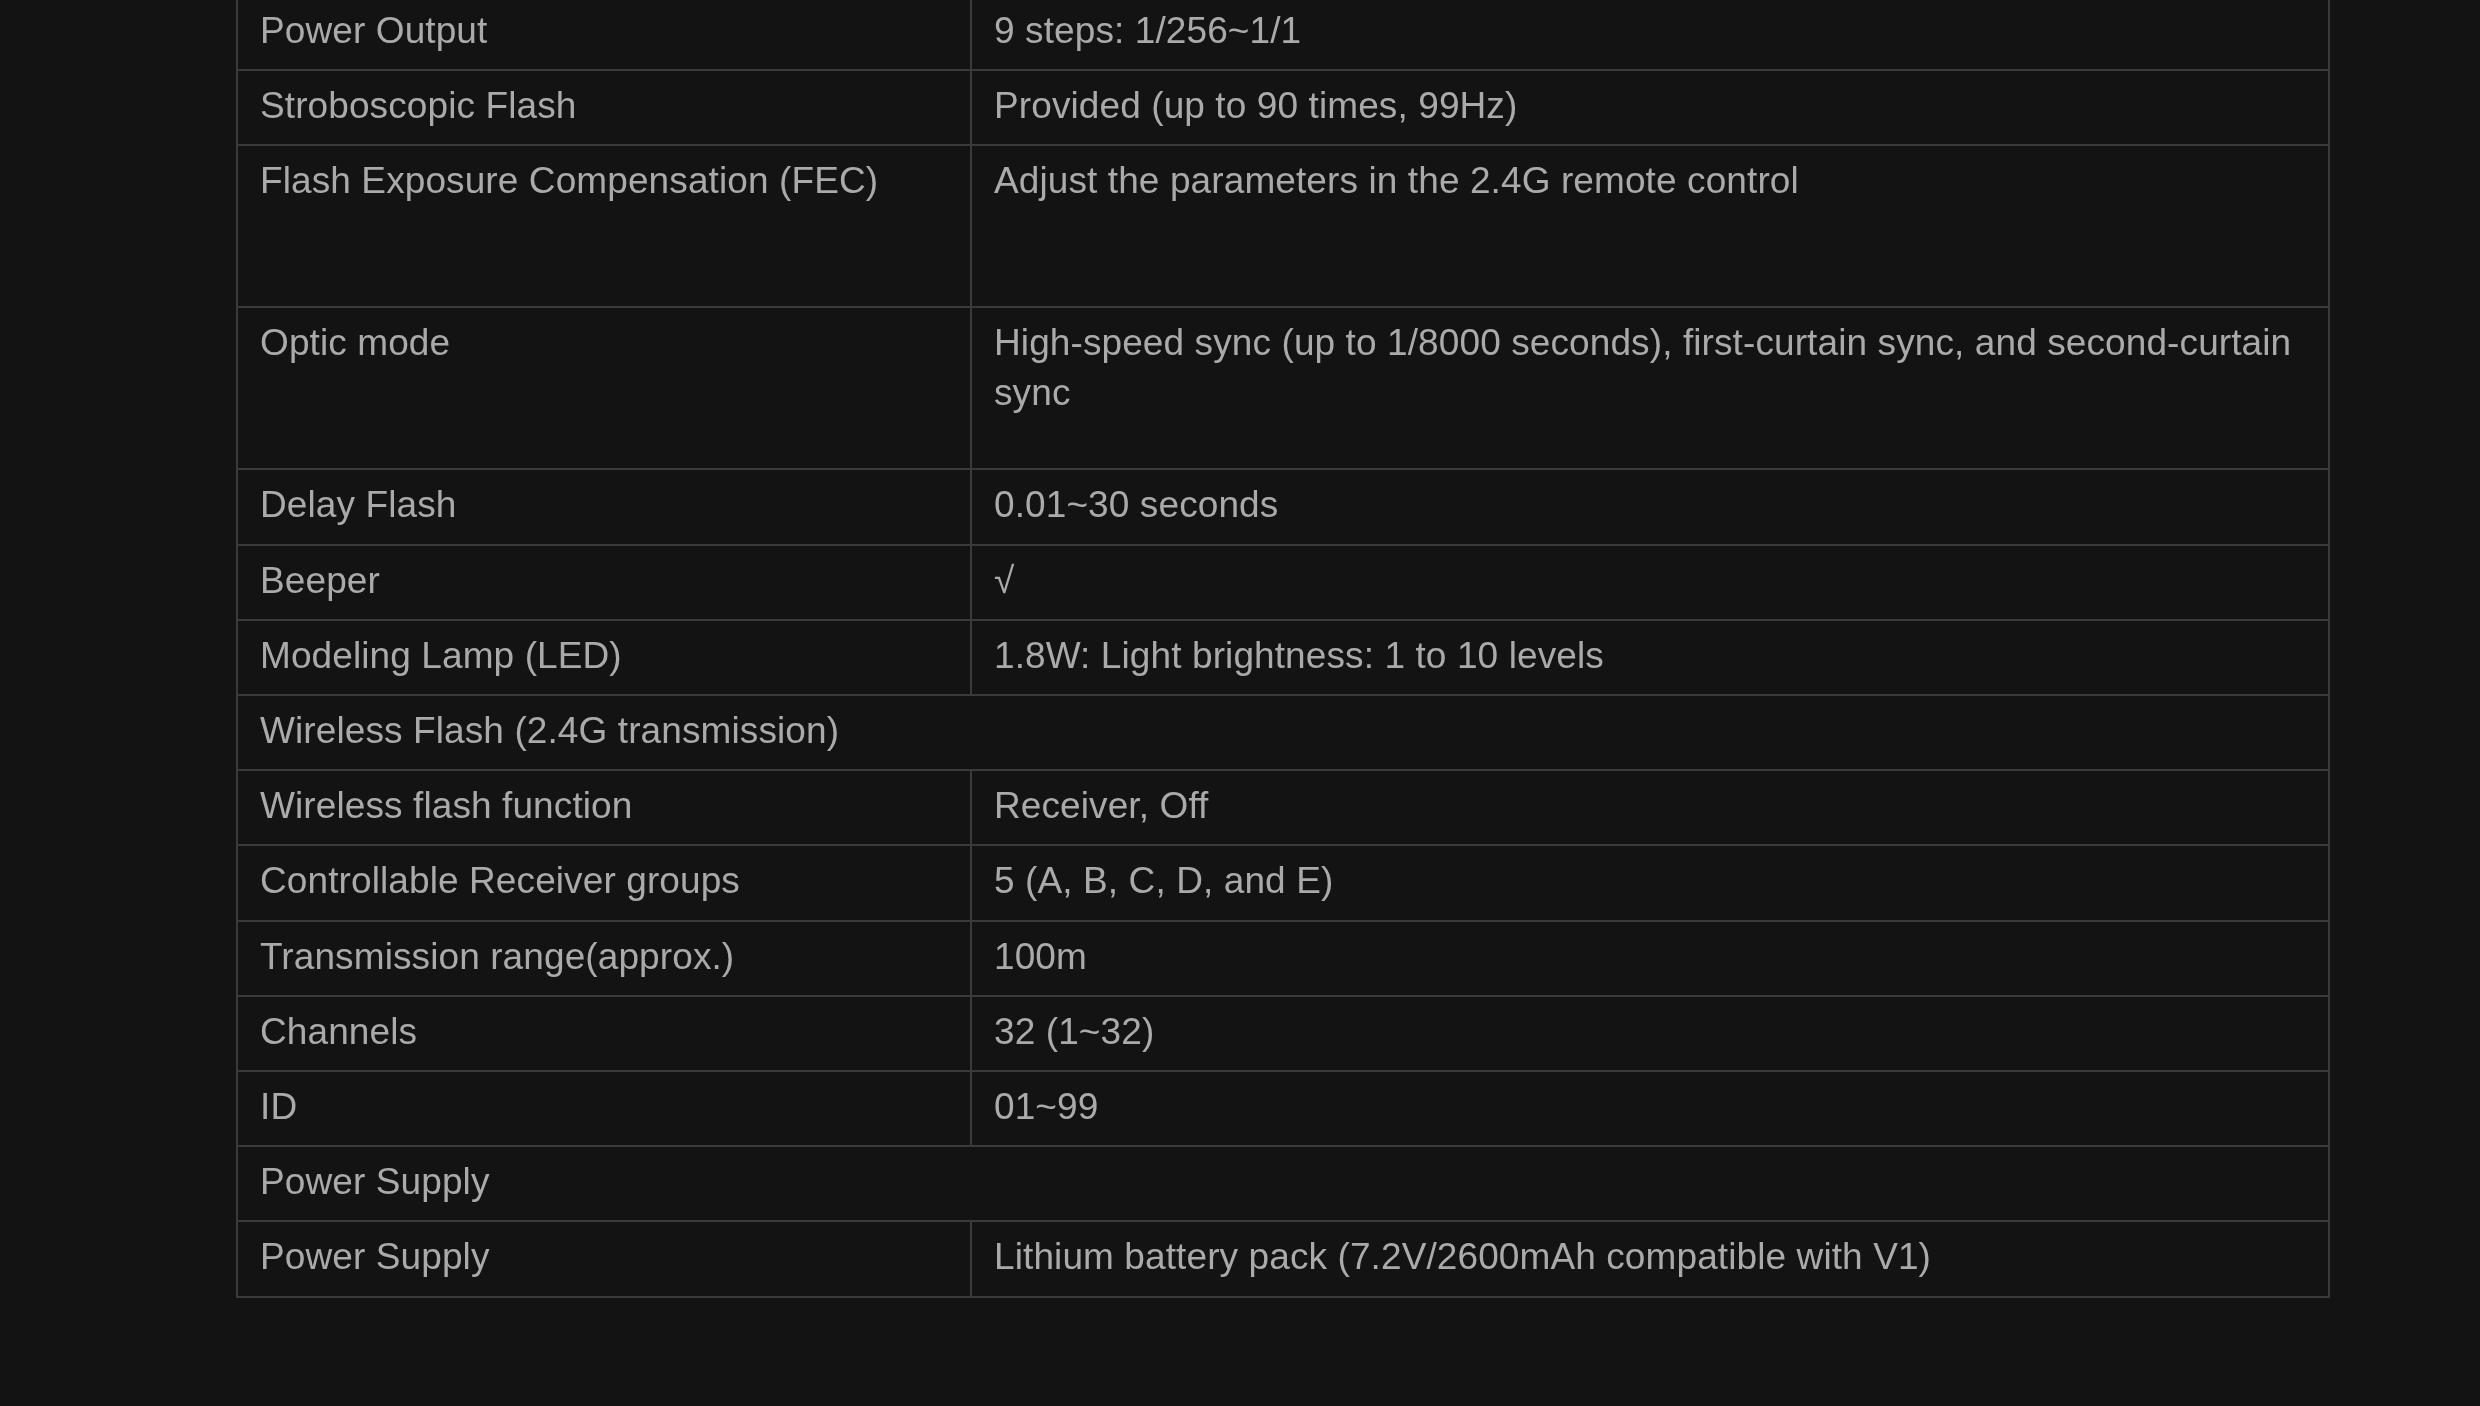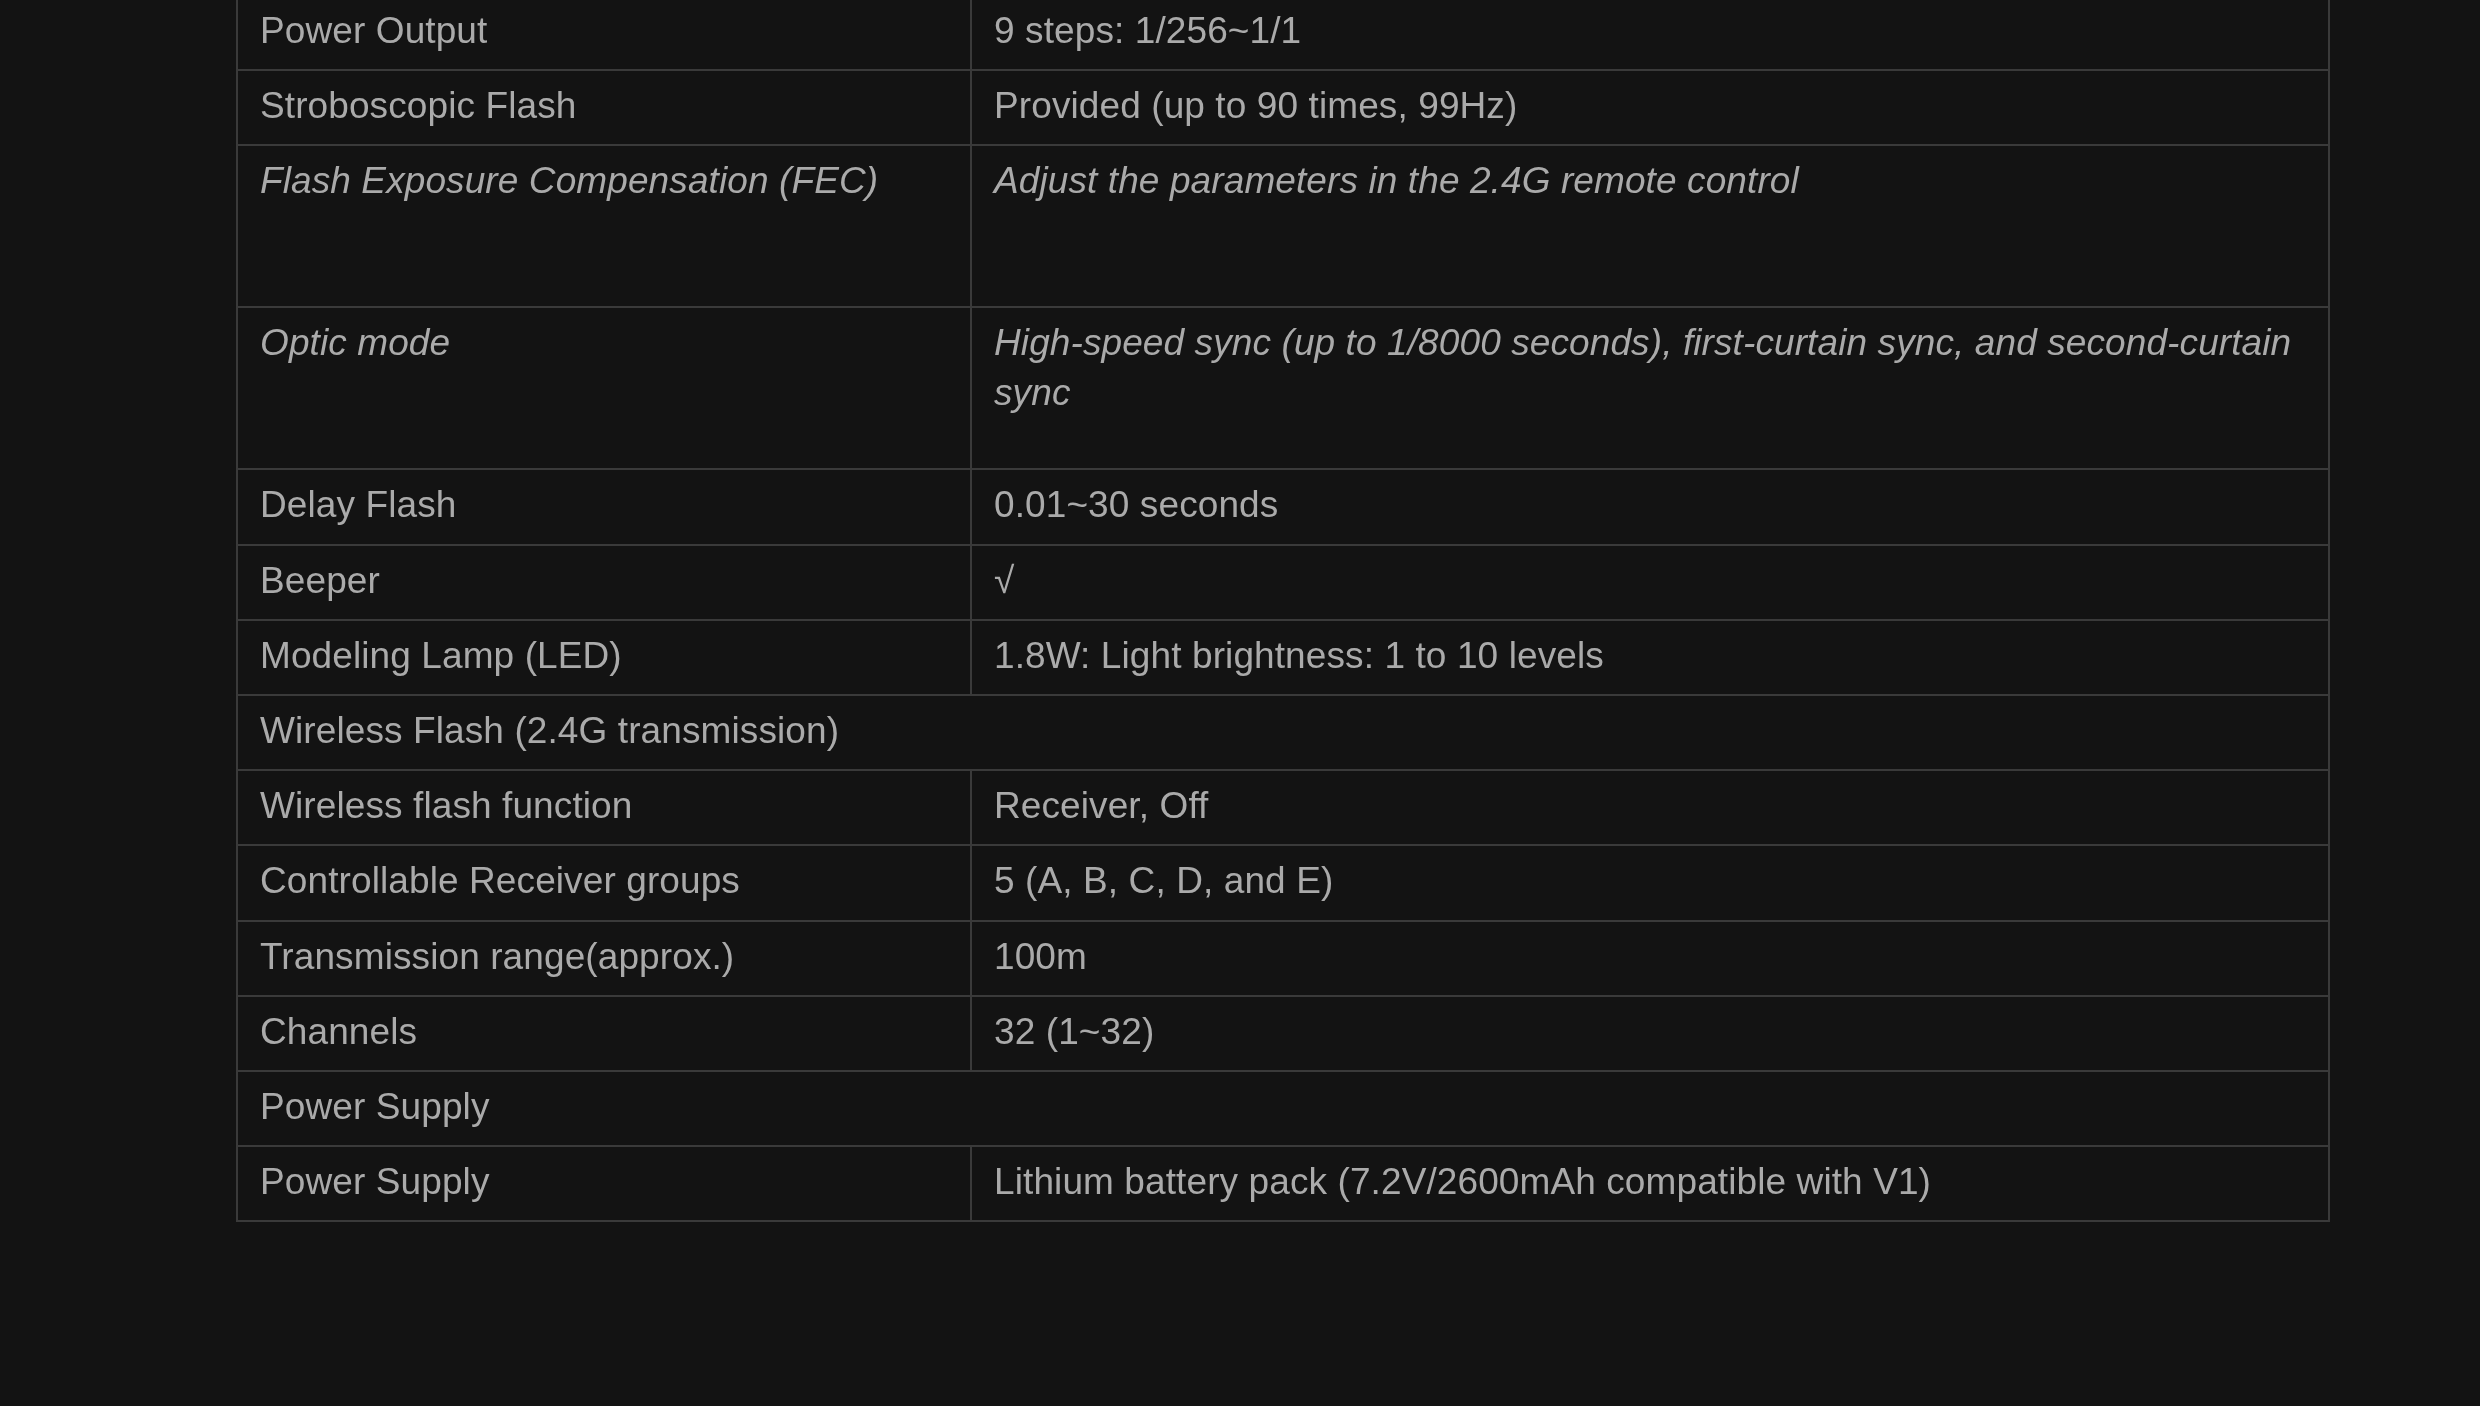--- a/index.html
+++ b/index.html
@@ -36,21 +36,21 @@
     color: #aaaaaa;
     vertical-align: top;
     font-weight: 400;
     letter-spacing: 0.1px;
   }
   .col-label { width: 692px; }
   .col-value { width: 1316px; }
   .section-row td {
     border-right: 2px solid #3a3a3a;
   }
-  .tall td { height: 136px; font-style: italic; }
+  .tall td { height: 136px; }
   .row-normal td { height: 44px; }
 </style>
 </head>
 <body>
 
 <div class="page">
   <table class="spec-table">
     <tbody id="table-body">
         <tr class="row-normal">
           <td class="col-label">Power Output</td>
@@ -93,20 +93,24 @@
           <td class="col-value">5 (A, B, C, D, and E)</td>
         </tr>
         <tr class="row-normal">
           <td class="col-label">Transmission range(approx.)</td>
           <td class="col-value">100m</td>
         </tr>
         <tr class="row-normal">
           <td class="col-label">Channels</td>
           <td class="col-value">32 (1~32)</td>
         </tr>
+        <tr class="row-normal">
+          <td class="col-label">ID</td>
+          <td class="col-value">01~99</td>
+        </tr>
         <tr class="row-normal section-row">
           <td class="col-label" colspan="1" style="border-right: none;">Power Supply</td>
           <td class="col-value" style="border-left: none;"></td>
         </tr>
         <tr class="row-normal">
           <td class="col-label">Power Supply</td>
           <td class="col-value">Lithium battery pack (7.2V/2600mAh compatible with V1)</td>
         </tr>
       </tbody>
   </table>

